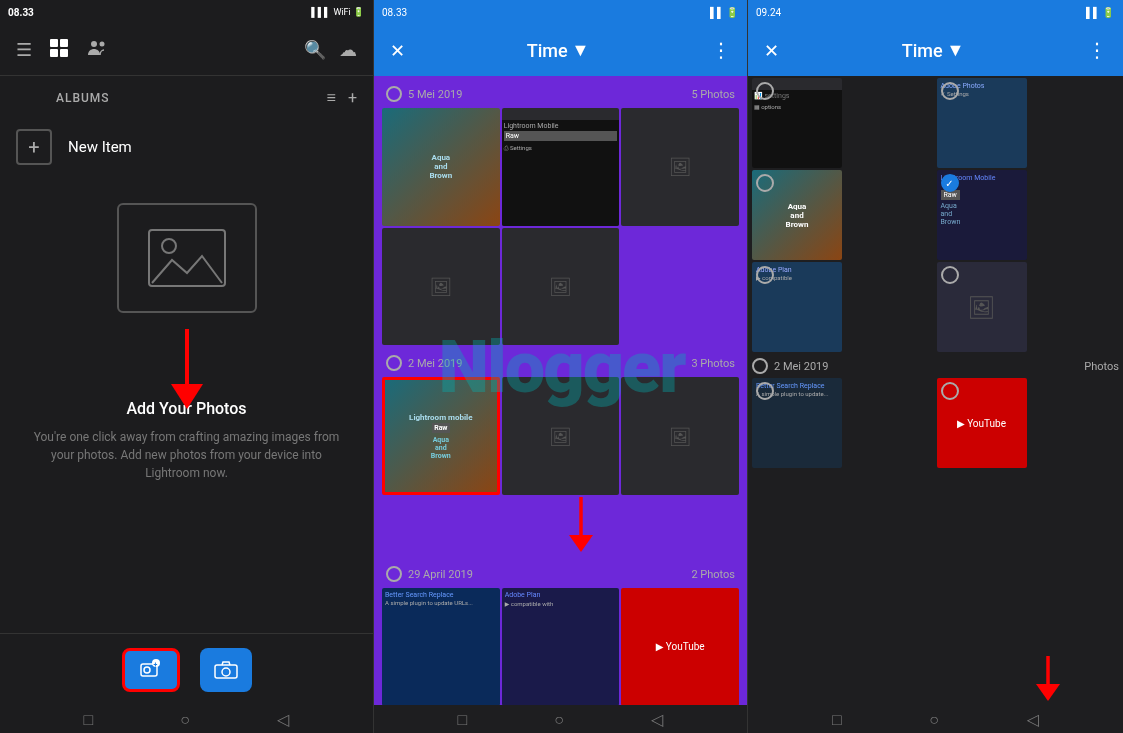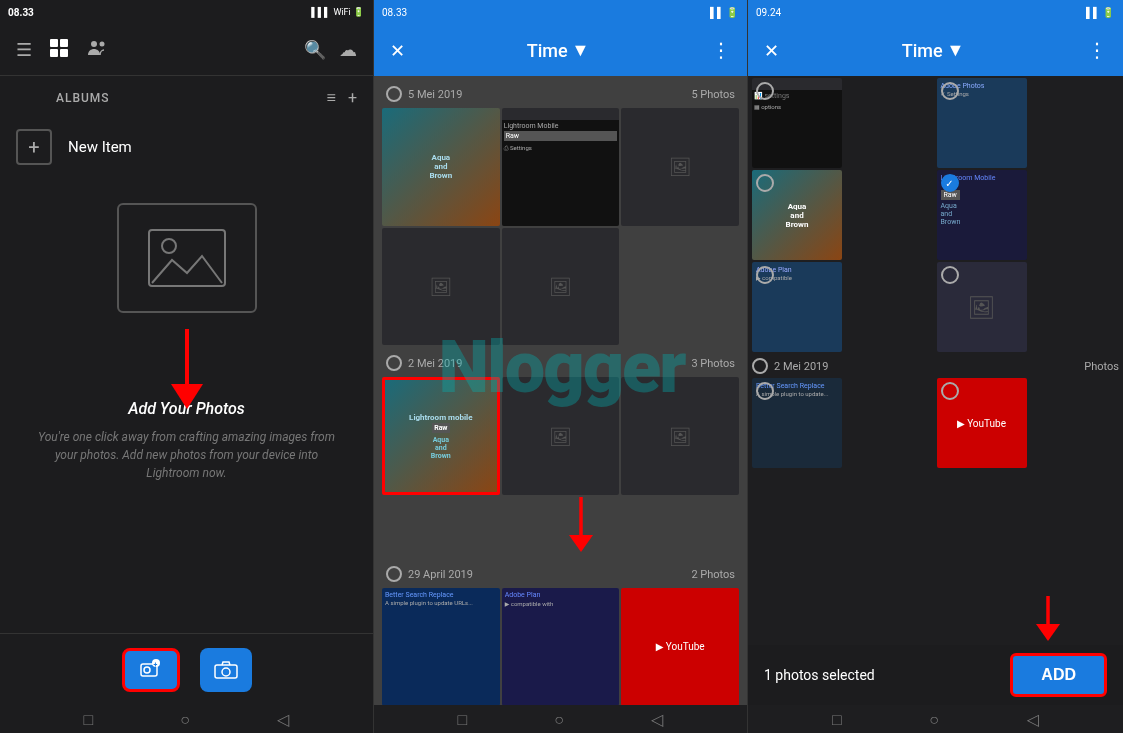--- a/index.html
+++ b/index.html
@@ -122,21 +122,20 @@
     }
     .new-item-label { color: #fff; font-size: 15px; }
 
     
     .add-photos-section {
       display: flex;
       flex-direction: column;
       align-items: center;
       padding: 24px 32px 16px;
       text-align: center;
-      font-style: italic;
     }
     .add-photos-icon {
       width: 140px; height: 110px;
       border: 2px solid #555;
       border-radius: 6px;
       display: flex;
       align-items: center;
       justify-content: center;
       margin-bottom: 16px;
       position: relative;
@@ -210,21 +209,21 @@
     .panel2-top-nav {
       height: 52px;
       background: #1a7bdf;
       display: flex;
       align-items: center;
       justify-content: space-between;
       padding: 0 16px;
     }
     .panel2-title { color: #fff; font-size: 18px; font-weight: 500; display: flex; align-items: center; gap: 4px; }
 
-    .photos-grid-container { flex: 1; overflow-y: auto; background: #404040; padding: 4px; }
+    .photos-grid-container { flex: 1; overflow-y: auto; background: #6d28d9; padding: 4px; }
 
     .date-section { margin-bottom: 4px; }
     .date-header {
       display: flex;
       align-items: center;
       justify-content: space-between;
       padding: 6px 8px;
       color: #aaa;
       font-size: 11px;
     }
@@ -751,24 +750,20 @@
     </div>
   </div>
 
   <div style="text-align:right;padding-right:60px;">
     <svg width="30" height="45" viewBox="0 0 30 45">
       <line x1="15" y1="0" x2="15" y2="30" stroke="red" stroke-width="3.5"></line>
       <polygon points="15,45 3,28 27,28" fill="red"></polygon>
     </svg>
   </div>
 
-  <div class="panel3-bottom-actions">
-    <span class="selected-count">1 photos selected</span>
-    <button class="add-btn">ADD</button>
-  </div>
 
   <div class="panel3-nav-bar">
     <span class="nav-home-icon">□</span>
     <span class="nav-home-icon">○</span>
     <span class="nav-home-icon">◁</span>
   </div>
 </div>
 
 <div class="watermark">Nlogger</div>
 

